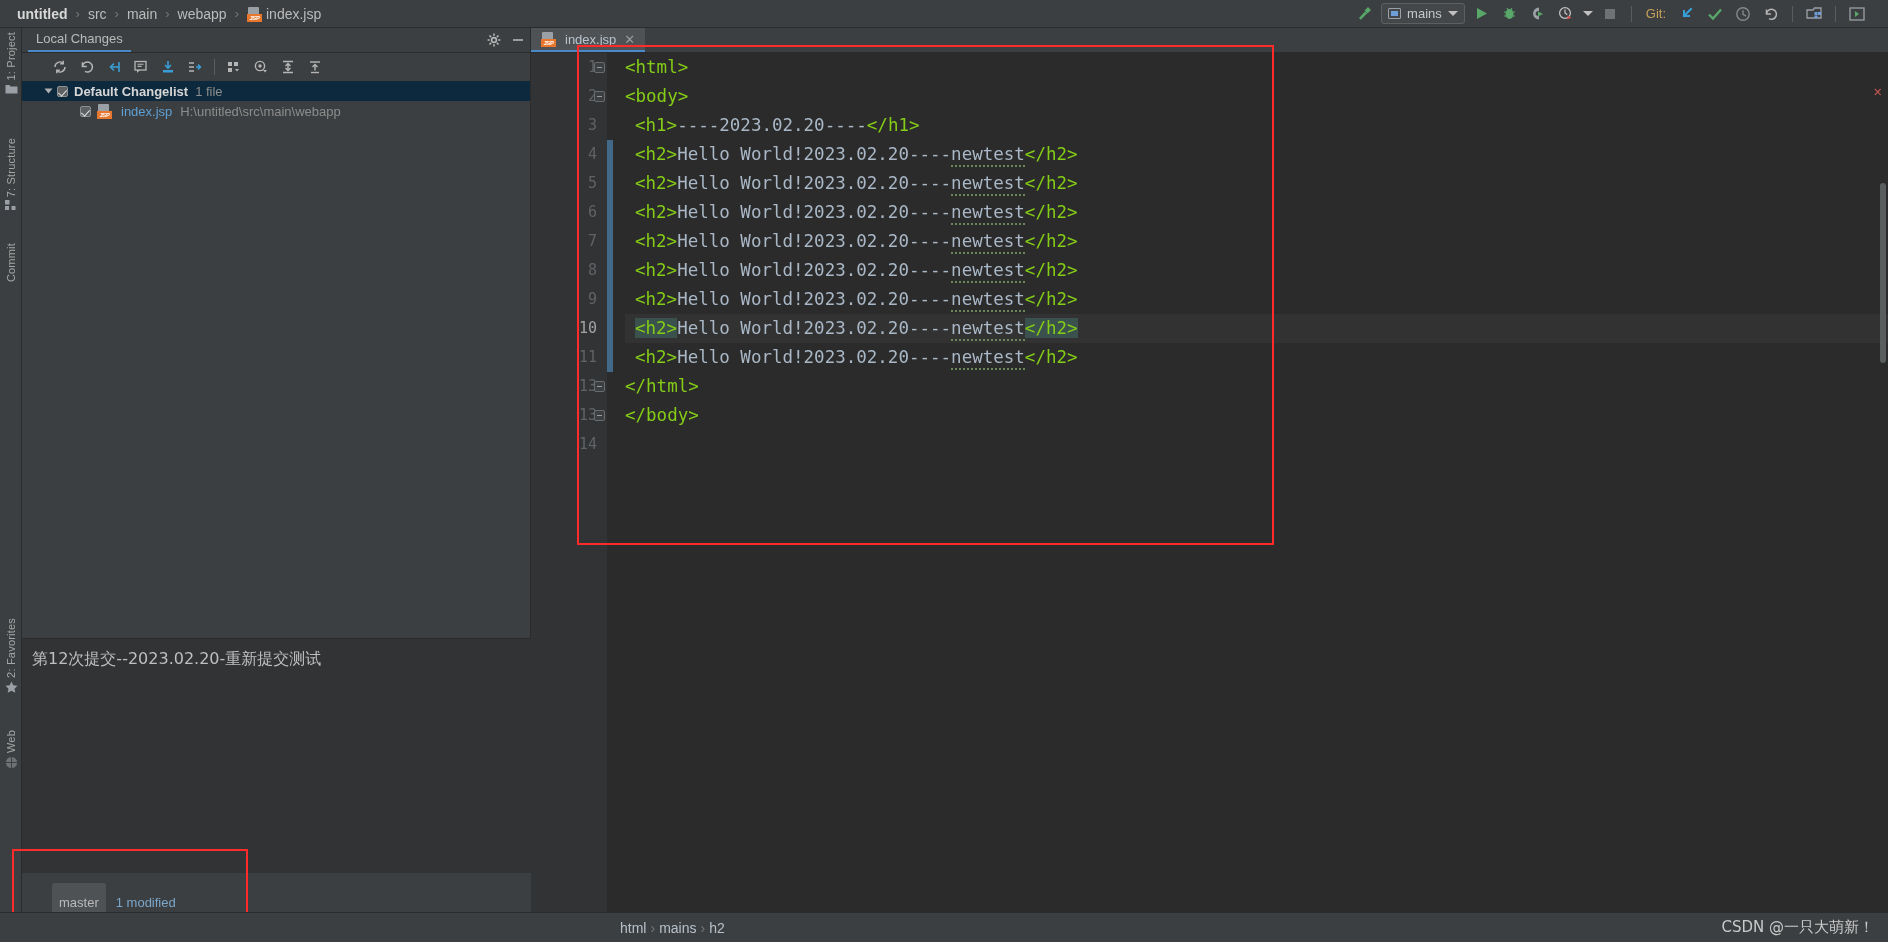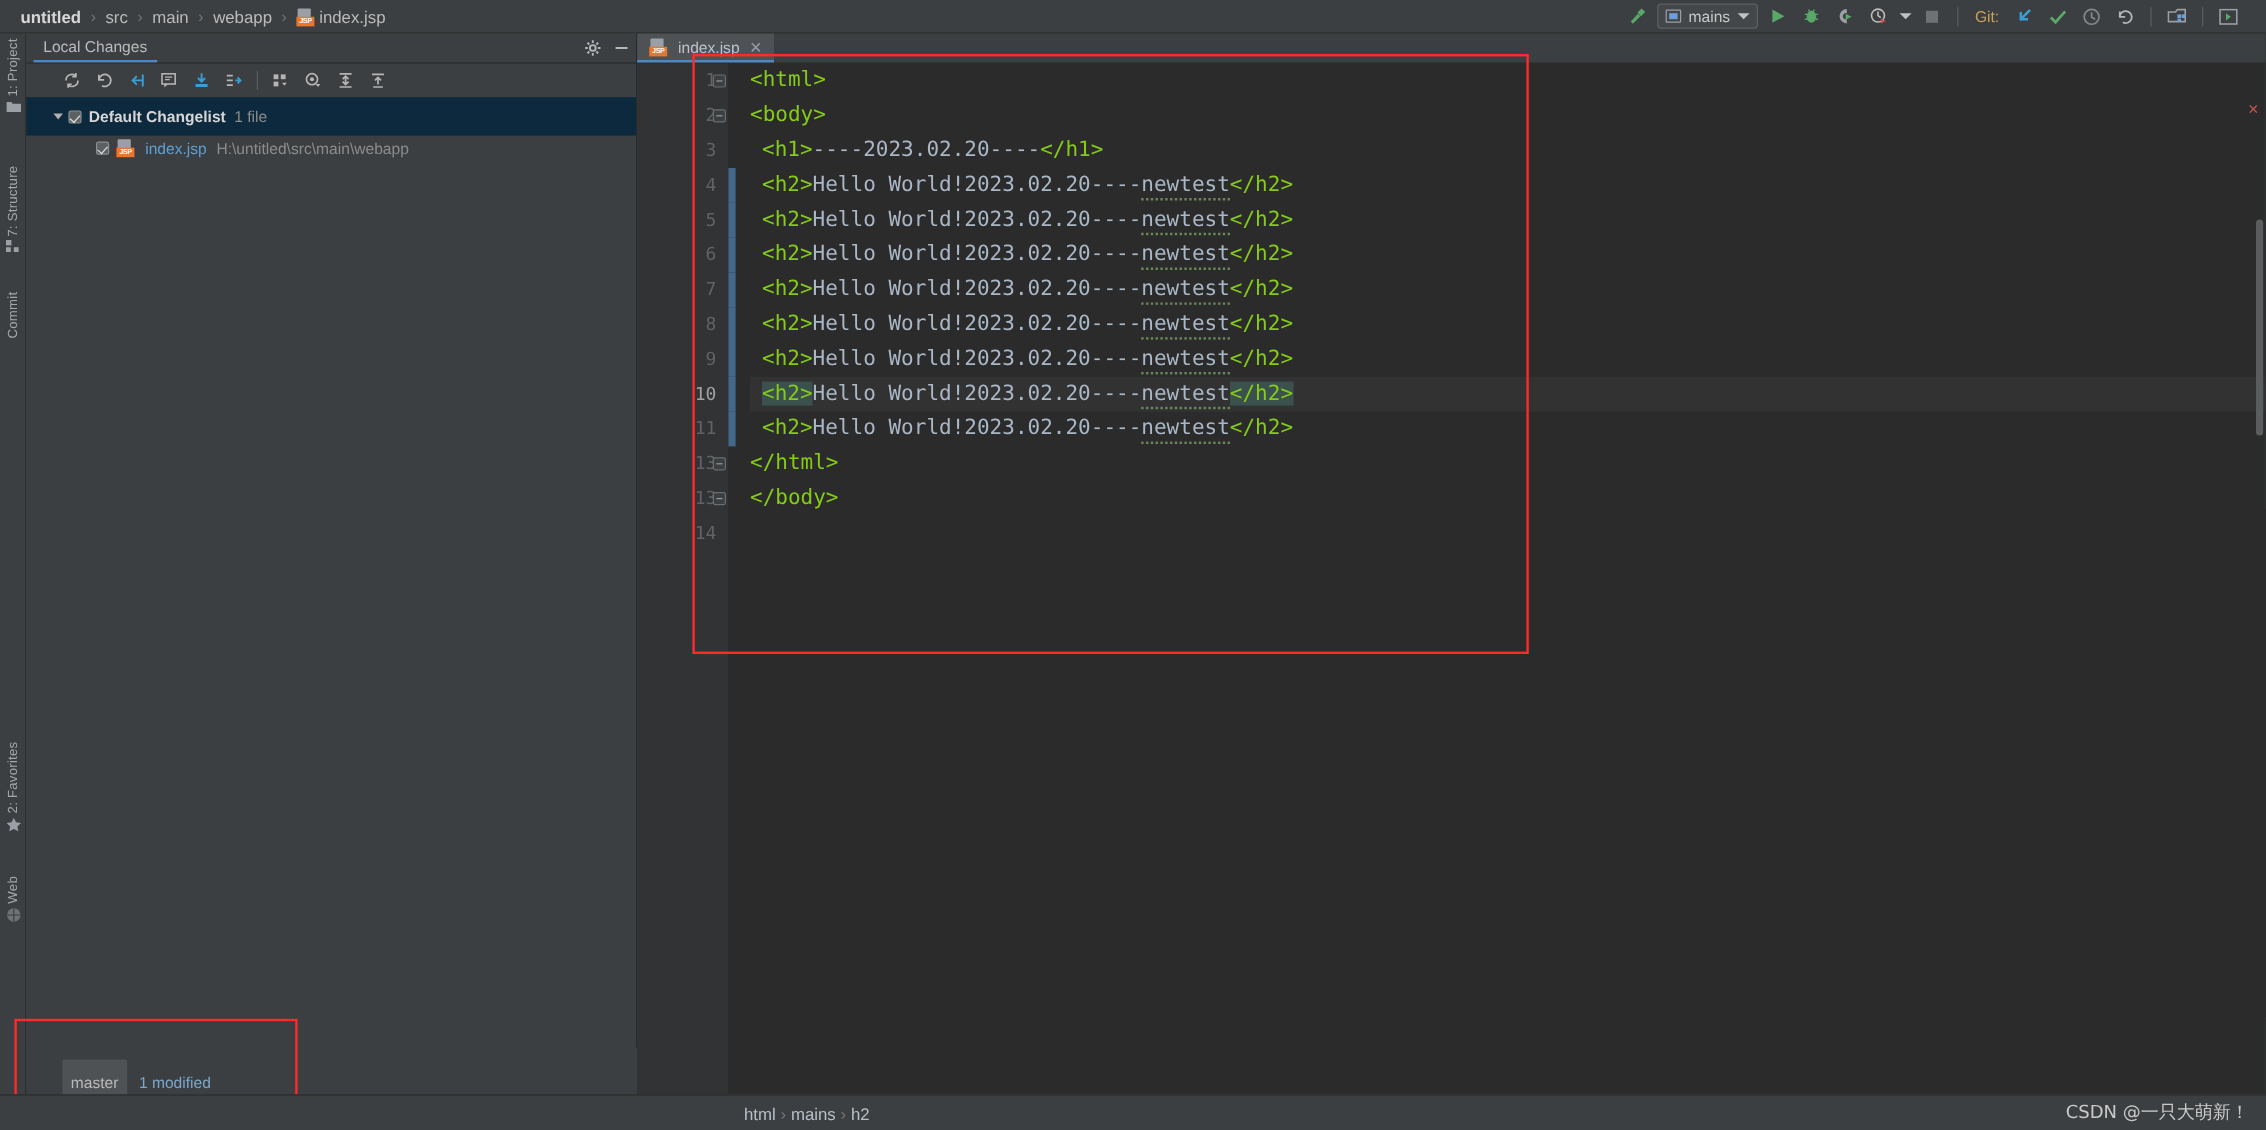--- a/index.html
+++ b/index.html
@@ -77,21 +77,21 @@
   .lp-gear, .lp-min { width: 24px; height: 25px; display:flex; align-items:center;
     justify-content:center; }
 
   .lp-toolbar { height: 28px; display: flex; align-items: center; gap: 3px;
     padding-left: 26px; background: #3c3f41; }
   .lp-btn { width: 24px; height: 24px; display: flex; align-items: center;
     justify-content: center; }
 
   .changes { position: relative; }
   .chg-row {
-    height: 32px; display: flex; align-items: center; font-size: 13px;
+    height: 20px; display: flex; align-items: center; font-size: 13px;
     color: #c9c9c9; padding-left: 24px;
   }
   .chg-row.selected { background: #0d293e; }
   .tri { width: 0; height: 0; border-left: 5px solid #b0b0b0;
     border-top: 4px solid transparent; border-bottom: 4px solid transparent;
     margin-right: 6px; transform: rotate(90deg); }
   .cbx { width: 11px; height: 11px; background: #5d6164; border: 1px solid #8b8f92;
     border-radius: 2px; position: relative; margin-right: 6px; }
   .cbx:after { content: ''; position: absolute; left: 2px; top: 1px;
     width: 4px; height: 7px; border: solid #e0e0e0; border-width: 0 1.6px 1.6px 0;
@@ -431,20 +431,21 @@
         <span class="cbx"></span>
         <span class="jsp-ico">
             <span class="pg"></span>
             <span class="lbl">JSP</span>
           </span>
         <span class="file-name">index.jsp</span>
         <span class="file-path">H:\untitled\src\main\webapp</span>
       </div>
     </div>
 
+    <div class="commit-msg">第12次提交--2023.02.20-重新提交测试</div>
 
     <div class="commit-bar">
       <div class="cb-line1">
         <span class="branch-badge">master</span>
         <span class="modified-txt">1 modified</span>
       </div>
       <div class="cb-line2">
         <span class="btn-commit">
           <span class="main">Commit</span>
           <span class="arrow">

